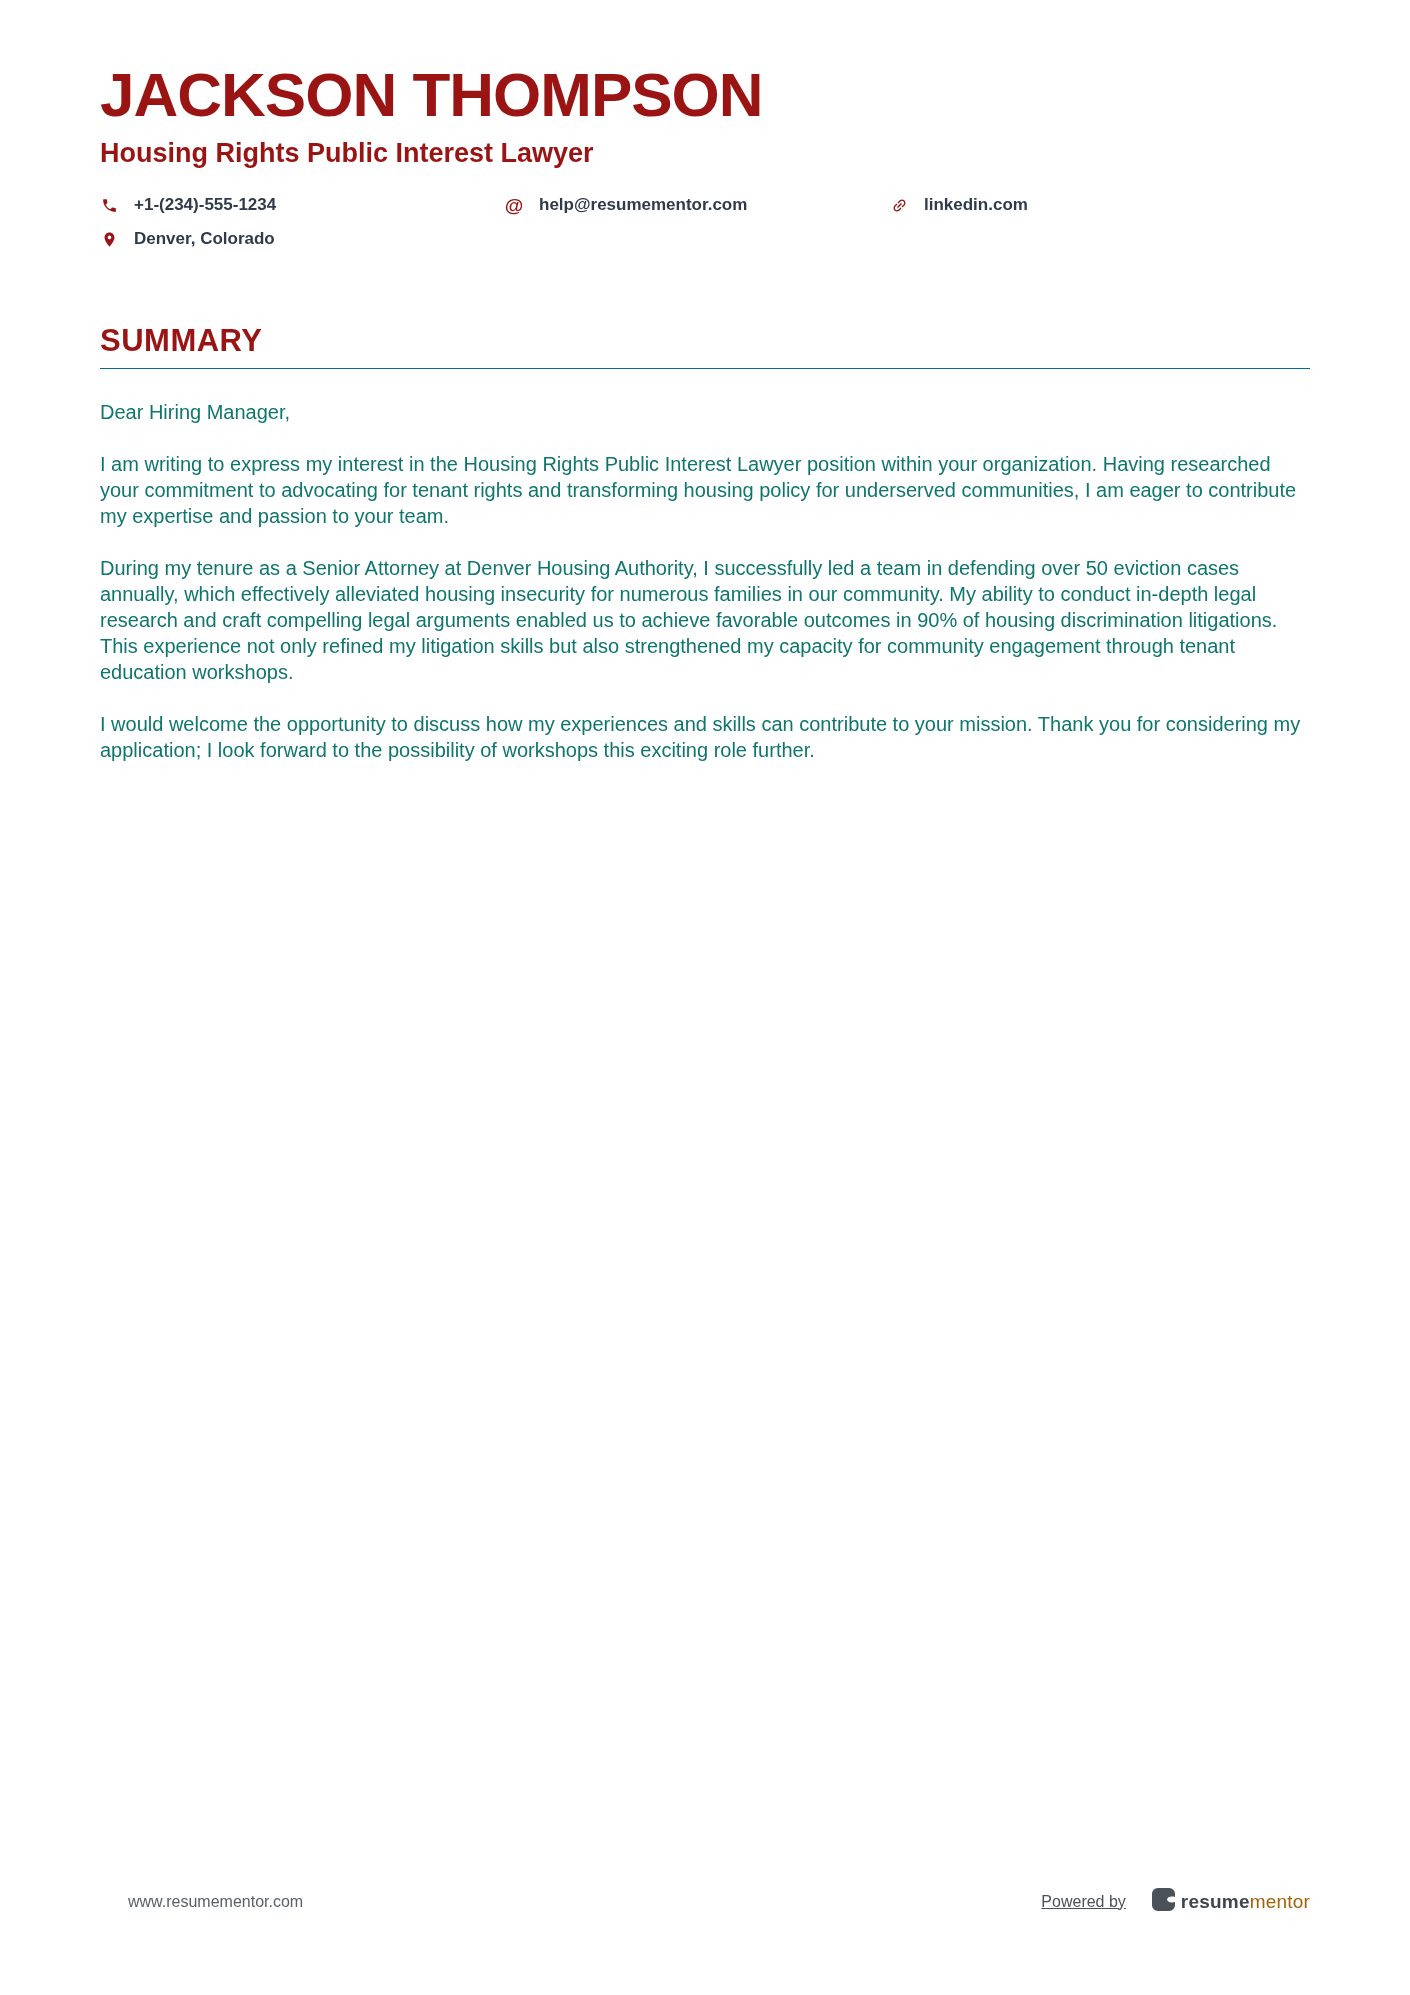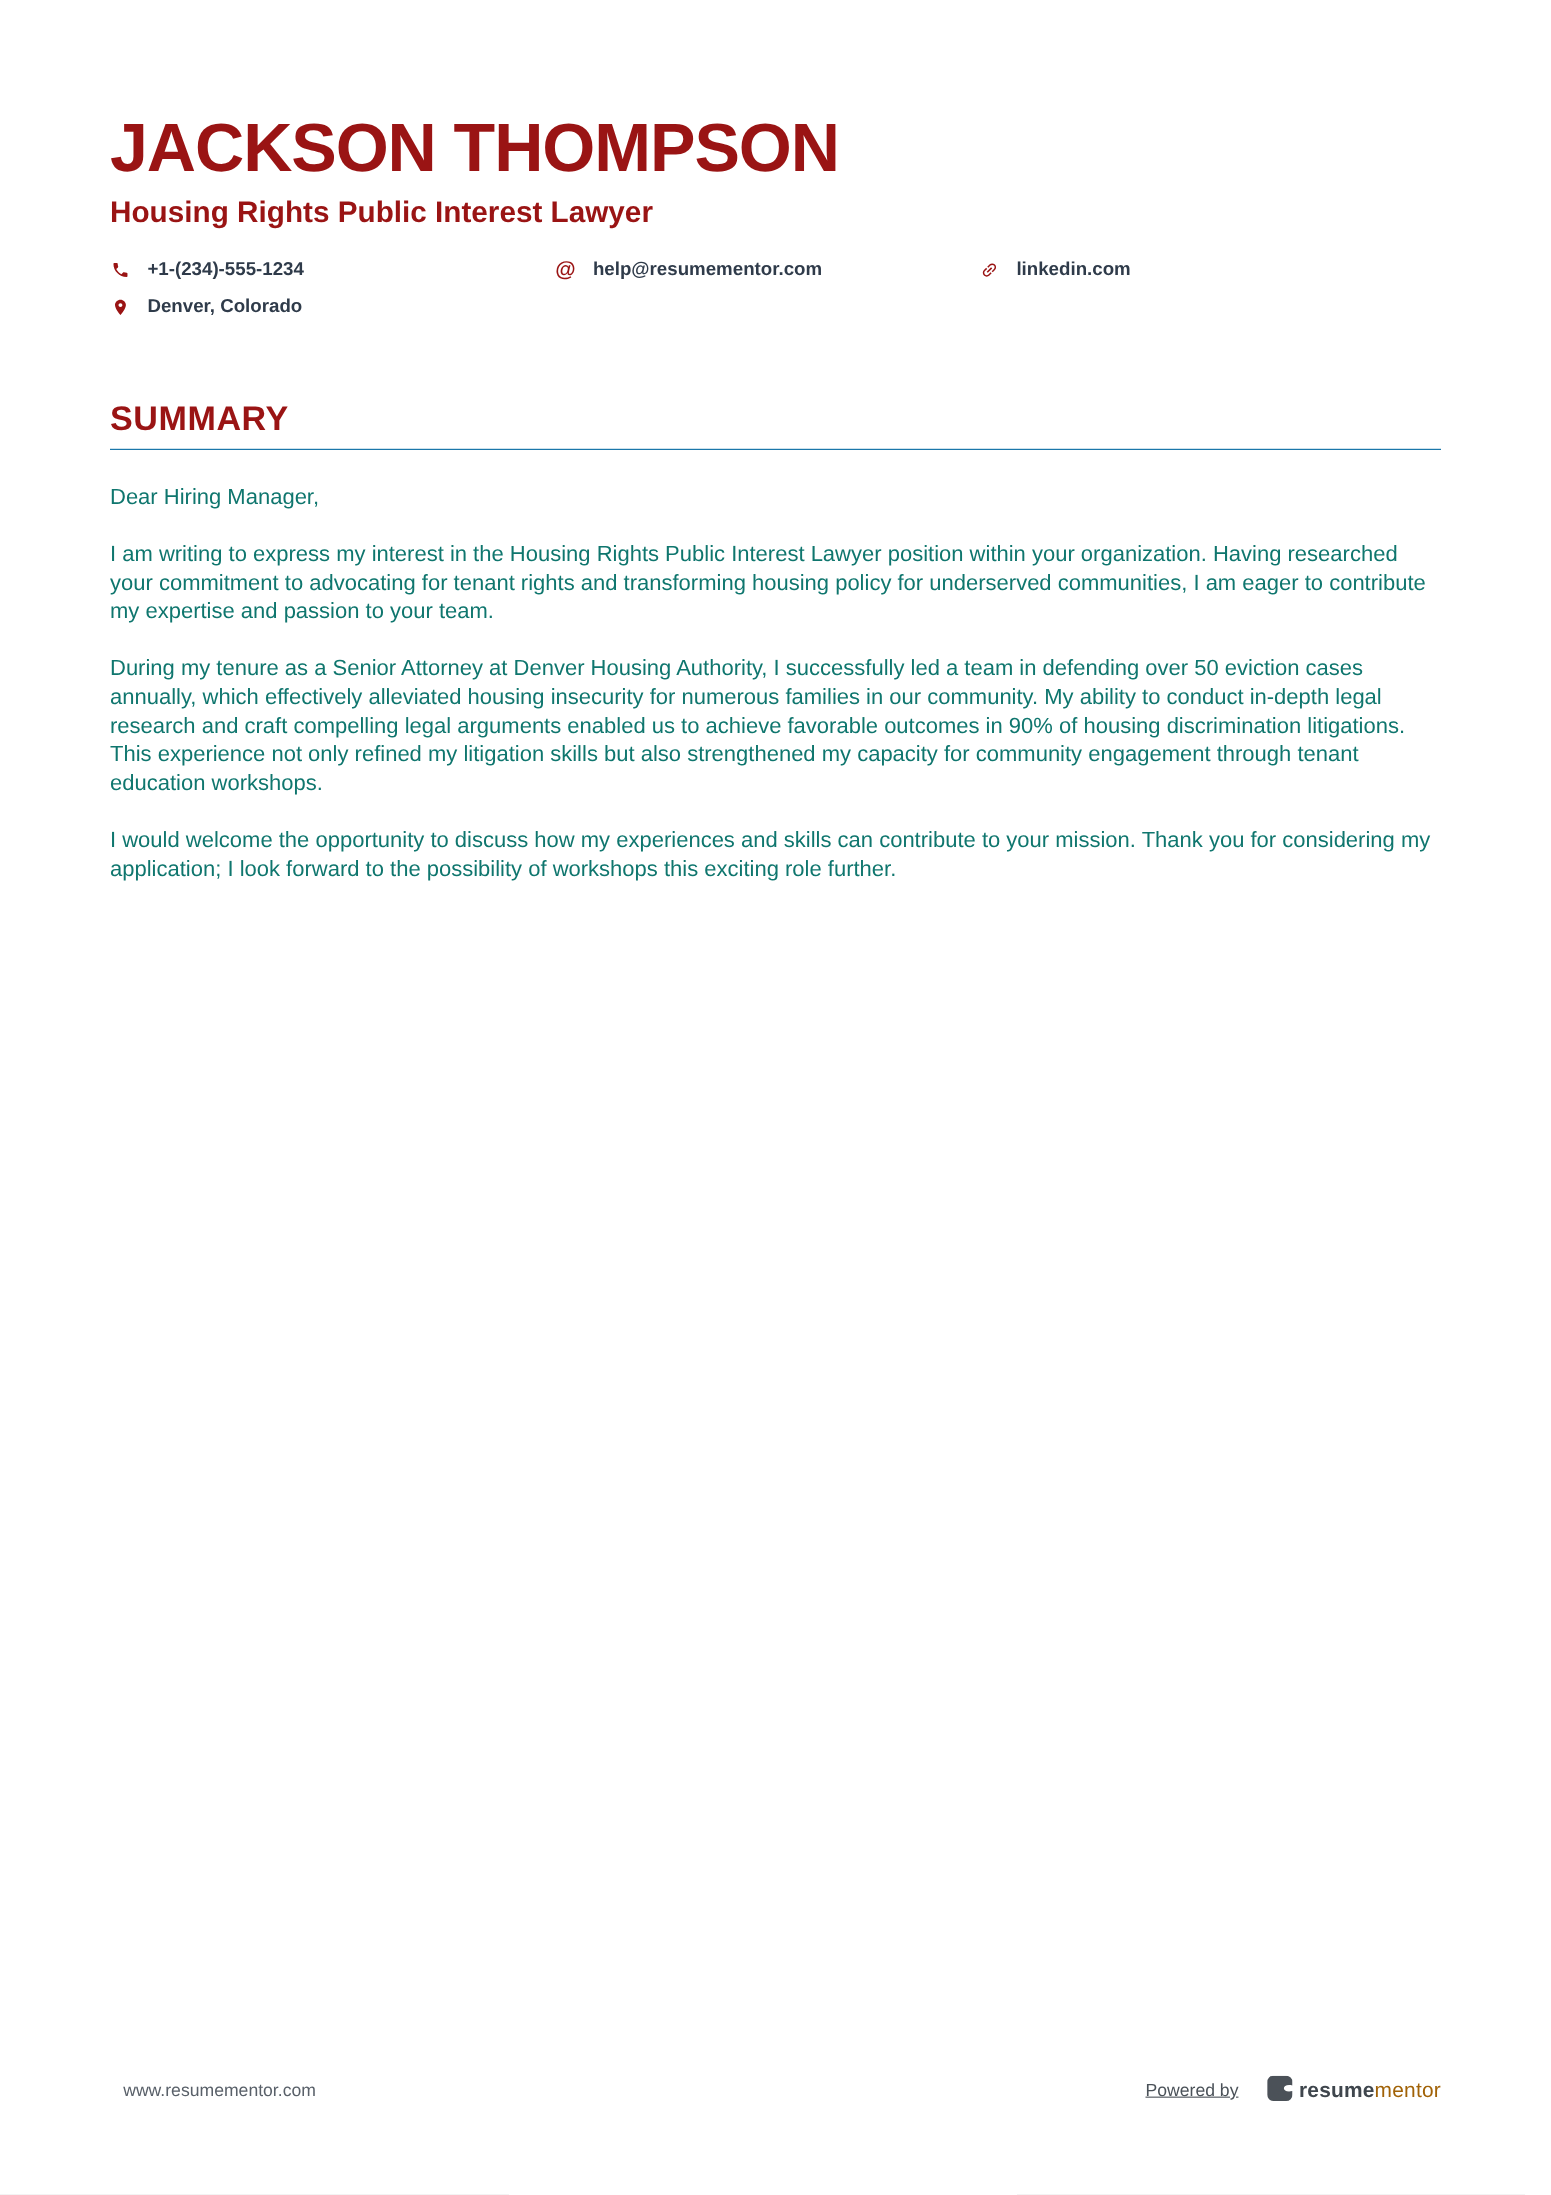--- a/index.html
+++ b/index.html
@@ -7,21 +7,21 @@
   html, body { background: #e9e9e9; }
   .page {
     position: relative;
     width: 1410px;
     height: 1995px;
     margin: 0 auto;
     background: #ffffff;
     font-family: "Liberation Sans", sans-serif;
     overflow: hidden;
   }
-  .content { padding: 104px 100px 0 100px; }
+  .content { padding: 64px 100px 0 100px; }
 
   .name {
     font-size: 62px;
     font-weight: 800;
     letter-spacing: -1px;
     color: #9a1414;
     line-height: 1.0;
   }
   .job-title {
     margin-top: 12px;
@@ -61,21 +61,21 @@
   .body-text {
     margin-top: 30px;
     font-size: 20px;
     line-height: 26px;
     color: #0f766e;
   }
   .body-text p { margin-bottom: 26px; }
 
   .footer {
     position: absolute;
-    left: 0; right: 0;
+    left: 16px; right: 0;
     bottom: 80px;
     padding: 0 100px 0 112px;
     display: flex;
     justify-content: space-between;
     align-items: center;
   }
   .footer-site { font-size: 16px; color: #596069; }
   .footer-right { display: flex; align-items: center; gap: 14px; }
   .powered-by { font-size: 16px; color: #4a5158; margin-right: 12px; text-decoration: underline; }
   .brand { display: flex; align-items: center; gap: 6px; }

